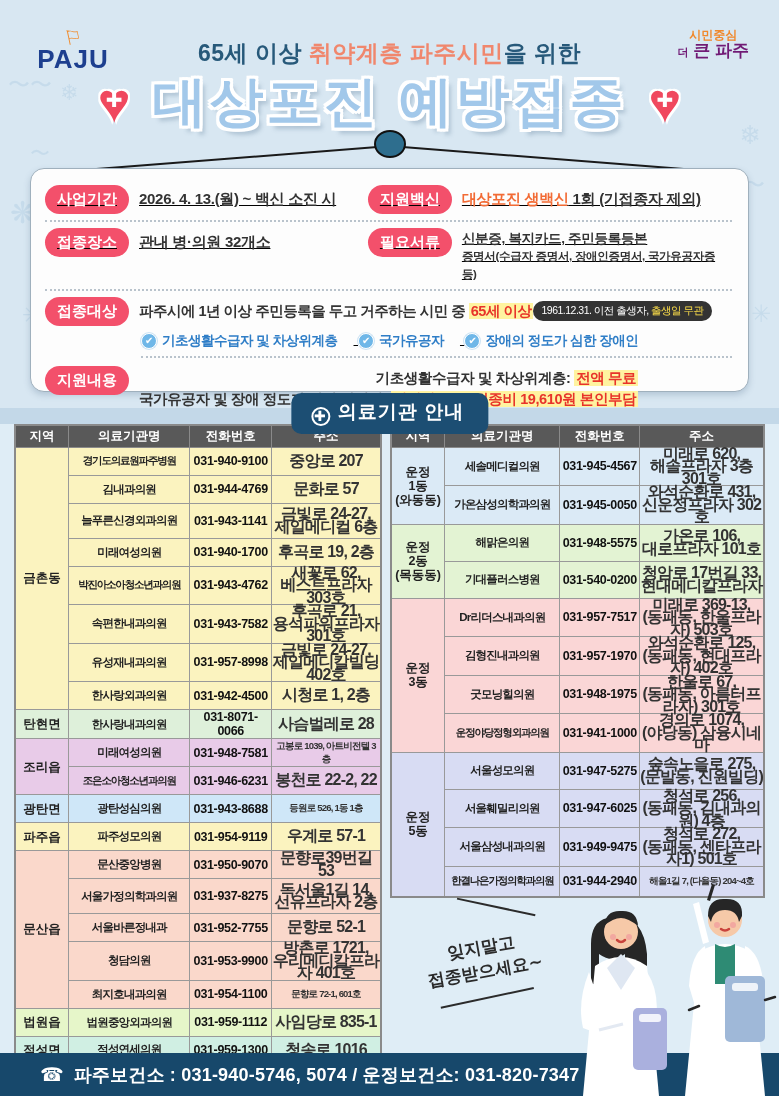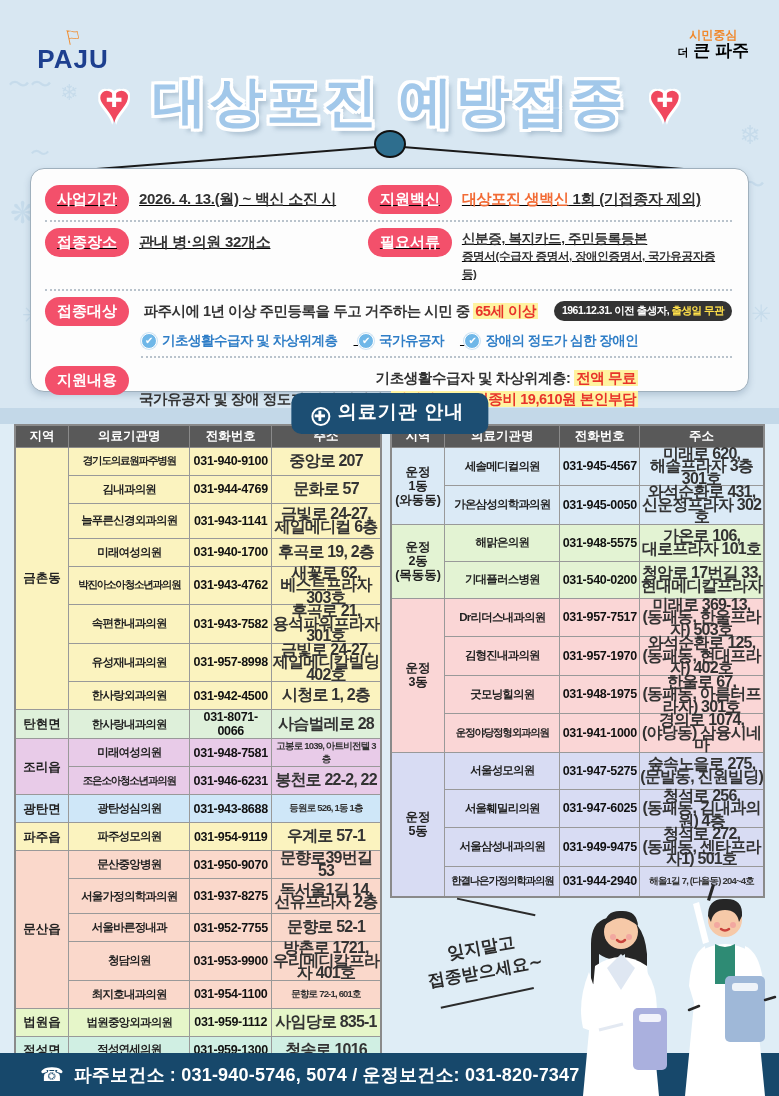--- a/index.html
+++ b/index.html
@@ -10,21 +10,21 @@
   }
   
   .doodle { position:absolute; color:#b9d3e6; opacity:.55; pointer-events:none; }
 
   
   .paju-logo { position:absolute; left:28px; top:30px; width:90px; text-align:center; }
   .paju-logo .swoosh { display:block; font-size:20px; color:#f08c2e; transform:rotate(-12deg); line-height:14px; }
   .paju-logo .word { font-size:26px; font-weight:bold; color:#1d3f8f; letter-spacing:1px; }
   .right-logo { position:absolute; right:30px; top:28px; text-align:center; line-height:15px; }
   .right-logo .top { font-size:12px; font-weight:bold; color:#f0882c; }
-  .right-logo .bottom { font-size:17px; font-weight:bold; color:#000000; }
+  .right-logo .bottom { font-size:17px; font-weight:bold; color:#701a75; }
   .right-logo .bottom .sm { font-size:11px; }
 
   .subtitle { position:absolute; left:0; right:0; top:38px; text-align:center;
     font-size:23px; font-weight:bold; color:#27597a; letter-spacing:0.5px; }
   .subtitle .warm { color:#f0876d; }
 
   .main-title-wrap { position:absolute; left:0; right:0; top:66px; text-align:center; }
   .main-title {
     display:inline-block; font-size:54px; font-weight:bold; color:#a2c8ea; letter-spacing:3px;
     text-shadow:
@@ -58,22 +58,22 @@
   }
   .half { display:flex; align-items:flex-start; }
   .half.l { width:47%; }
   .half.r { width:53%; }
   .card-text { font-size:15px; font-weight:bold; color:#333; padding-top:5px; letter-spacing:-0.3px; }
   .card-text .orange { color:#f26b35; }
   .small2 { font-size:13.5px; line-height:17px; padding-top:2px; }
   .small2 .sub { font-size:11.5px; }
   .target-line { font-size:14.5px; font-weight:bold; color:#333; padding-top:4px; letter-spacing:-0.5px; }
   .hl { background:#fff3a0; color:#e8332a; padding:0 2px; }
-  .birth-badge { display:inline-block; background:#333; color:#fff; font-size:10.5px; font-weight:bold;
-    border-radius:11px; padding:3px 8px; margin-left:16px; vertical-align:2px; }
+  .birth-badge { display:inline-block; background:#333; color:#fff; font-size:10.5px; font-weight:normal;
+    border-radius:11px; padding:3px 8px; margin-left:0; vertical-align:2px; }
   .birth-badge .yel { color:#ffe04a; }
   .checks { margin:4px 0 2px 96px; }
   .check-item { display:inline-flex; align-items:center; margin-right:16px;
     color:#2f7ec7; font-size:13.5px; font-weight:bold; letter-spacing:-0.5px; }
   .check-ic { display:inline-flex; align-items:center; justify-content:center;
     width:16px; height:16px; border-radius:50%; background:#6fb7e8; color:#fff;
     font-size:10px; margin-right:5px; border:1.5px solid #fff; box-shadow:0 0 0 1px #cfe4f4; }
   .support-lines { font-size:14.5px; font-weight:bold; color:#333; line-height:21px; padding-top:2px; letter-spacing:-0.4px;text-align:right; }
 
   
@@ -142,20 +142,23 @@
 
   <div class="paju-logo">
     <span class="swoosh">⚐</span>
     <span class="word">PAJU</span>
   </div>
   <div class="right-logo">
     <div class="top">시민중심</div>
     <div class="bottom"><span class="sm">더</span> <span>큰 파주</span></div>
   </div>
 
+  <div class="subtitle">
+    <span>65세 이상 </span><span class="warm">취약계층 파주시민</span><span>을 위한</span>
+  </div>
 
   <div class="main-title-wrap">
     <span class="heart"><span class="shape">♥</span><span class="cross">✚</span></span>
     <span class="main-title">대상포진 예방접종</span>
     <span class="heart"><span class="shape">♥</span><span class="cross">✚</span></span>
   </div>
 
   <svg class="connector" viewBox="0 0 779 46">
     <line x1="390" y1="18" x2="58" y2="44" stroke="#1a1a1a" stroke-width="2"></line>
     <line x1="390" y1="18" x2="722" y2="44" stroke="#1a1a1a" stroke-width="2"></line>
@@ -181,21 +184,21 @@
       </div>
       <div class="half r">
         <span class="pill">필요서류</span>
         <span class="card-text small2">
           <span>신분증, 복지카드, 주민등록등본</span><br>
           <span class="sub">증명서(수급자 증명서, 장애인증명서, 국가유공자증 등)</span>
         </span>
       </div>
     </div>
 
-    <div class="card-row" style="padding-bottom:0;justify-content:space-between;">
+    <div class="card-row" style="padding-bottom:0;">
       <span class="pill">접종대상</span>
       <span class="target-line">
         <span>파주시에 1년 이상 주민등록을 두고 거주하는 시민 중 </span><span class="hl">65세 이상</span><span class="birth-badge"><span>1961.12.31. 이전 출생자, </span><span class="yel">출생일 무관</span></span>
       </span>
     </div>
     <div class="checks sep card-row" style="display:block; padding-top:0;">
       <span class="check-item">
           <span class="check-ic">✔</span>
           <span>기초생활수급자 및 차상위계층</span>
         </span>

